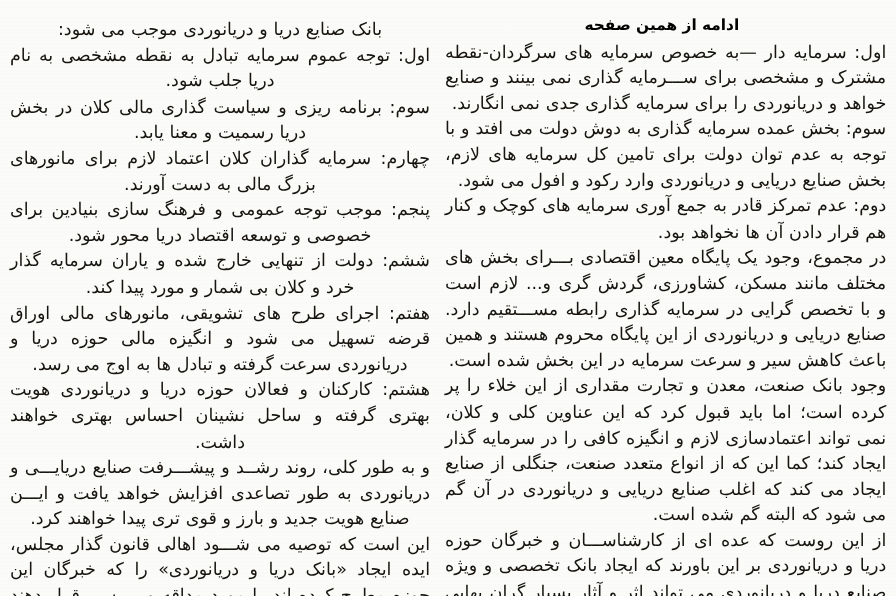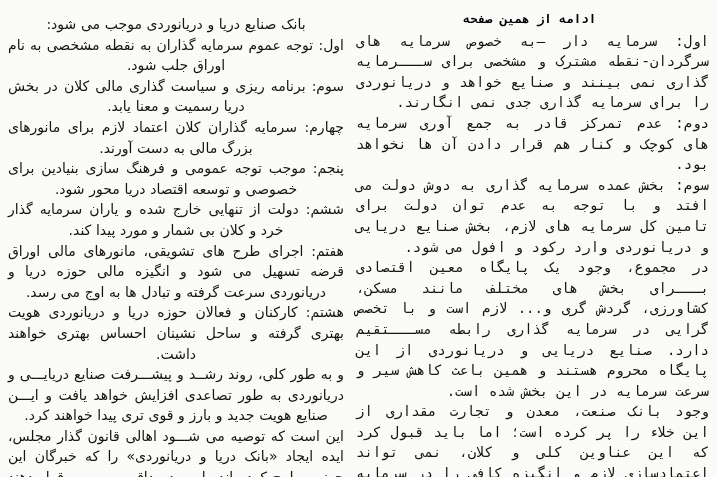--- a/index.html
+++ b/index.html
@@ -32,21 +32,20 @@
 
   .col {
     box-sizing: border-box;
     height: 477px;
     overflow: hidden;
   }
 
   .col-right {
     width: 367px;
     padding: 10px 8px 0 6px;
-    font-family: Liberation Mono, monospace;
   }
 
   .col-left {
     width: 350px;
     padding: 14px 6px 0 8px;
   }
 
   
   .col-head {
     font-size: 12.3px;
@@ -95,38 +94,38 @@
 <div id="page" dir="rtl" style="background: rgb(251, 251, 249); color: rgb(23, 20, 15);">
 
   <div class="columns">
 
     <div class="col col-right">
 
       <div class="col-head">ادامه از  همین صفحه</div>
 
       <p class="para last-right">اول: سرمایه دار —به خصوص سرمایه های سرگردان-نقطه مشترک و مشخصی برای ســـرمایه گذاری نمی بینند و صنایع خواهد و دریانوردی را برای سرمایه گذاری جدی نمی انگارند.</p>
 
+      <p class="para last-right">سوم: بخش عمده سرمایه گذاری به دوش دولت می افتد و با توجه به عدم توان دولت برای تامین کل سرمایه های لازم، بخش صنایع دریایی و دریانوردی وارد رکود و افول می شود.</p>
+
       <p class="para last-right">دوم: عدم تمرکز قادر به جمع آوری سرمایه های کوچک و کنار هم قرار دادن آن ها نخواهد بود.</p>
-
-      <p class="para last-right">سوم: بخش عمده سرمایه گذاری به دوش دولت می افتد و با توجه به عدم توان دولت برای تامین کل سرمایه های لازم، بخش صنایع دریایی و دریانوردی وارد رکود و افول می شود.</p>
 
 
       <p class="para last-right">در مجموع، وجود یک پایگاه معین اقتصادی بـــرای بخش های مختلف مانند مسکن، کشاورزی، گردش گری و... لازم است و با تخصص گرایی در سرمایه گذاری رابطه مســـتقیم دارد. صنایع دریایی و دریانوردی از این پایگاه محروم هستند و همین باعث کاهش سیر و سرعت سرمایه در این بخش شده است.</p>
 
       <p class="para last-right">وجود بانک صنعت، معدن و تجارت مقداری از این خلاء را پر کرده است؛ اما باید قبول کرد که این عناوین کلی و کلان، نمی تواند اعتمادسازی لازم و انگیزه کافی را در سرمایه گذار ایجاد کند؛ کما این که از انواع متعدد صنعت، جنگلی از صنایع ایجاد می کند که اغلب صنایع دریایی و دریانوردی در آن گم می شود که البته گم شده است.</p>
 
       <p class="para last-center">از این روست که عده ای از کارشناســـان و خبرگان حوزه دریا و دریانوردی بر این باورند که ایجاد بانک تخصصی و ویژه صنایع دریا و دریانوردی می تواند اثر و آثار بسیار گران بهایی برای کشور داشته و باعث سرعت چشمگیر رشد و توسعه همه جانبه در صنایع مرتبط با دریا شود.</p>
 
     </div>
 
     <div class="col col-left">
 
       <p class="para last-center">بانک صنایع دریا و دریانوردی موجب می شود:</p>
 
-      <p class="para last-center">اول: توجه عموم سرمایه گذاران به نقطه مشخصی به نام اوراق جلب شود.</p>
+      <p class="para last-center">اول: توجه عموم سرمایه تبادل به نقطه مشخصی به نام دریا جلب شود.</p>
 
 
       <p class="para last-center">سوم: برنامه ریزی و سیاست گذاری مالی کلان در بخش دریا رسمیت و معنا یابد.</p>
 
       <p class="para last-center">چهارم: سرمایه گذاران کلان اعتماد لازم برای مانورهای بزرگ مالی به دست آورند.</p>
 
       <p class="para last-center">پنجم: موجب توجه عمومی و فرهنگ سازی بنیادین برای خصوصی و توسعه اقتصاد دریا محور شود.</p>
 
       <p class="para last-center">ششم: دولت از تنهایی خارج شده و یاران سرمایه گذار خرد و کلان بی شمار و مورد پیدا کند.</p>
 

